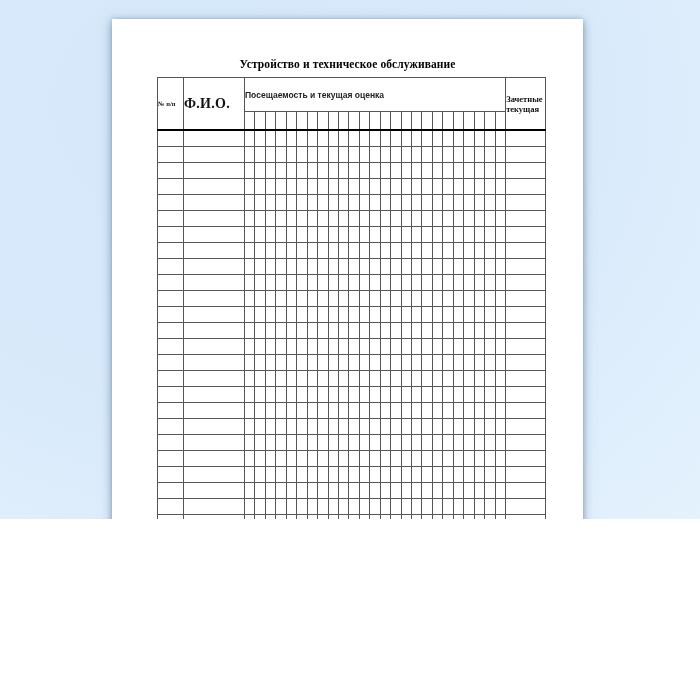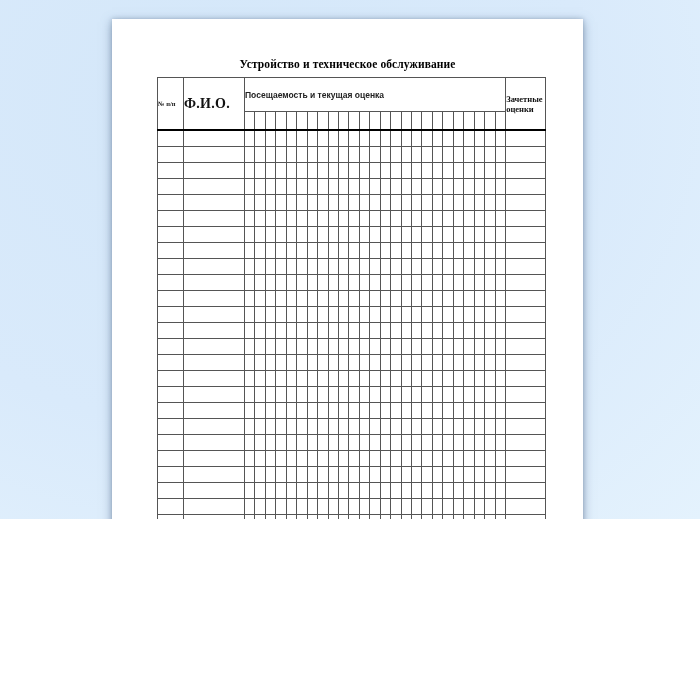--- a/index.html
+++ b/index.html
@@ -93,21 +93,21 @@
           <col style="width: 10.44px;">
           <col style="width: 10.44px;">
           <col style="width: 10.44px;">
           <col style="width: 40px;">
         </colgroup>
       <thead>
         <tr>
           <th class="h rs num-h" rowspan="2">№ п/п</th>
           <th class="h rs name-h" rowspan="2">Ф.И.О.</th>
           <th class="h att-h" colspan="25">Посещаемость и текущая оценка</th>
-          <th class="h rs credit-h" rowspan="2">Зачетные оценки</th>
+          <th class="h rs credit-h" rowspan="2">Зачетные текущая</th>
         </tr>
         <tr class="subrow" id="subrow">
             <th class="sub"></th>
             <th class="sub"></th>
             <th class="sub"></th>
             <th class="sub"></th>
             <th class="sub"></th>
             <th class="sub"></th>
             <th class="sub"></th>
             <th class="sub"></th>

